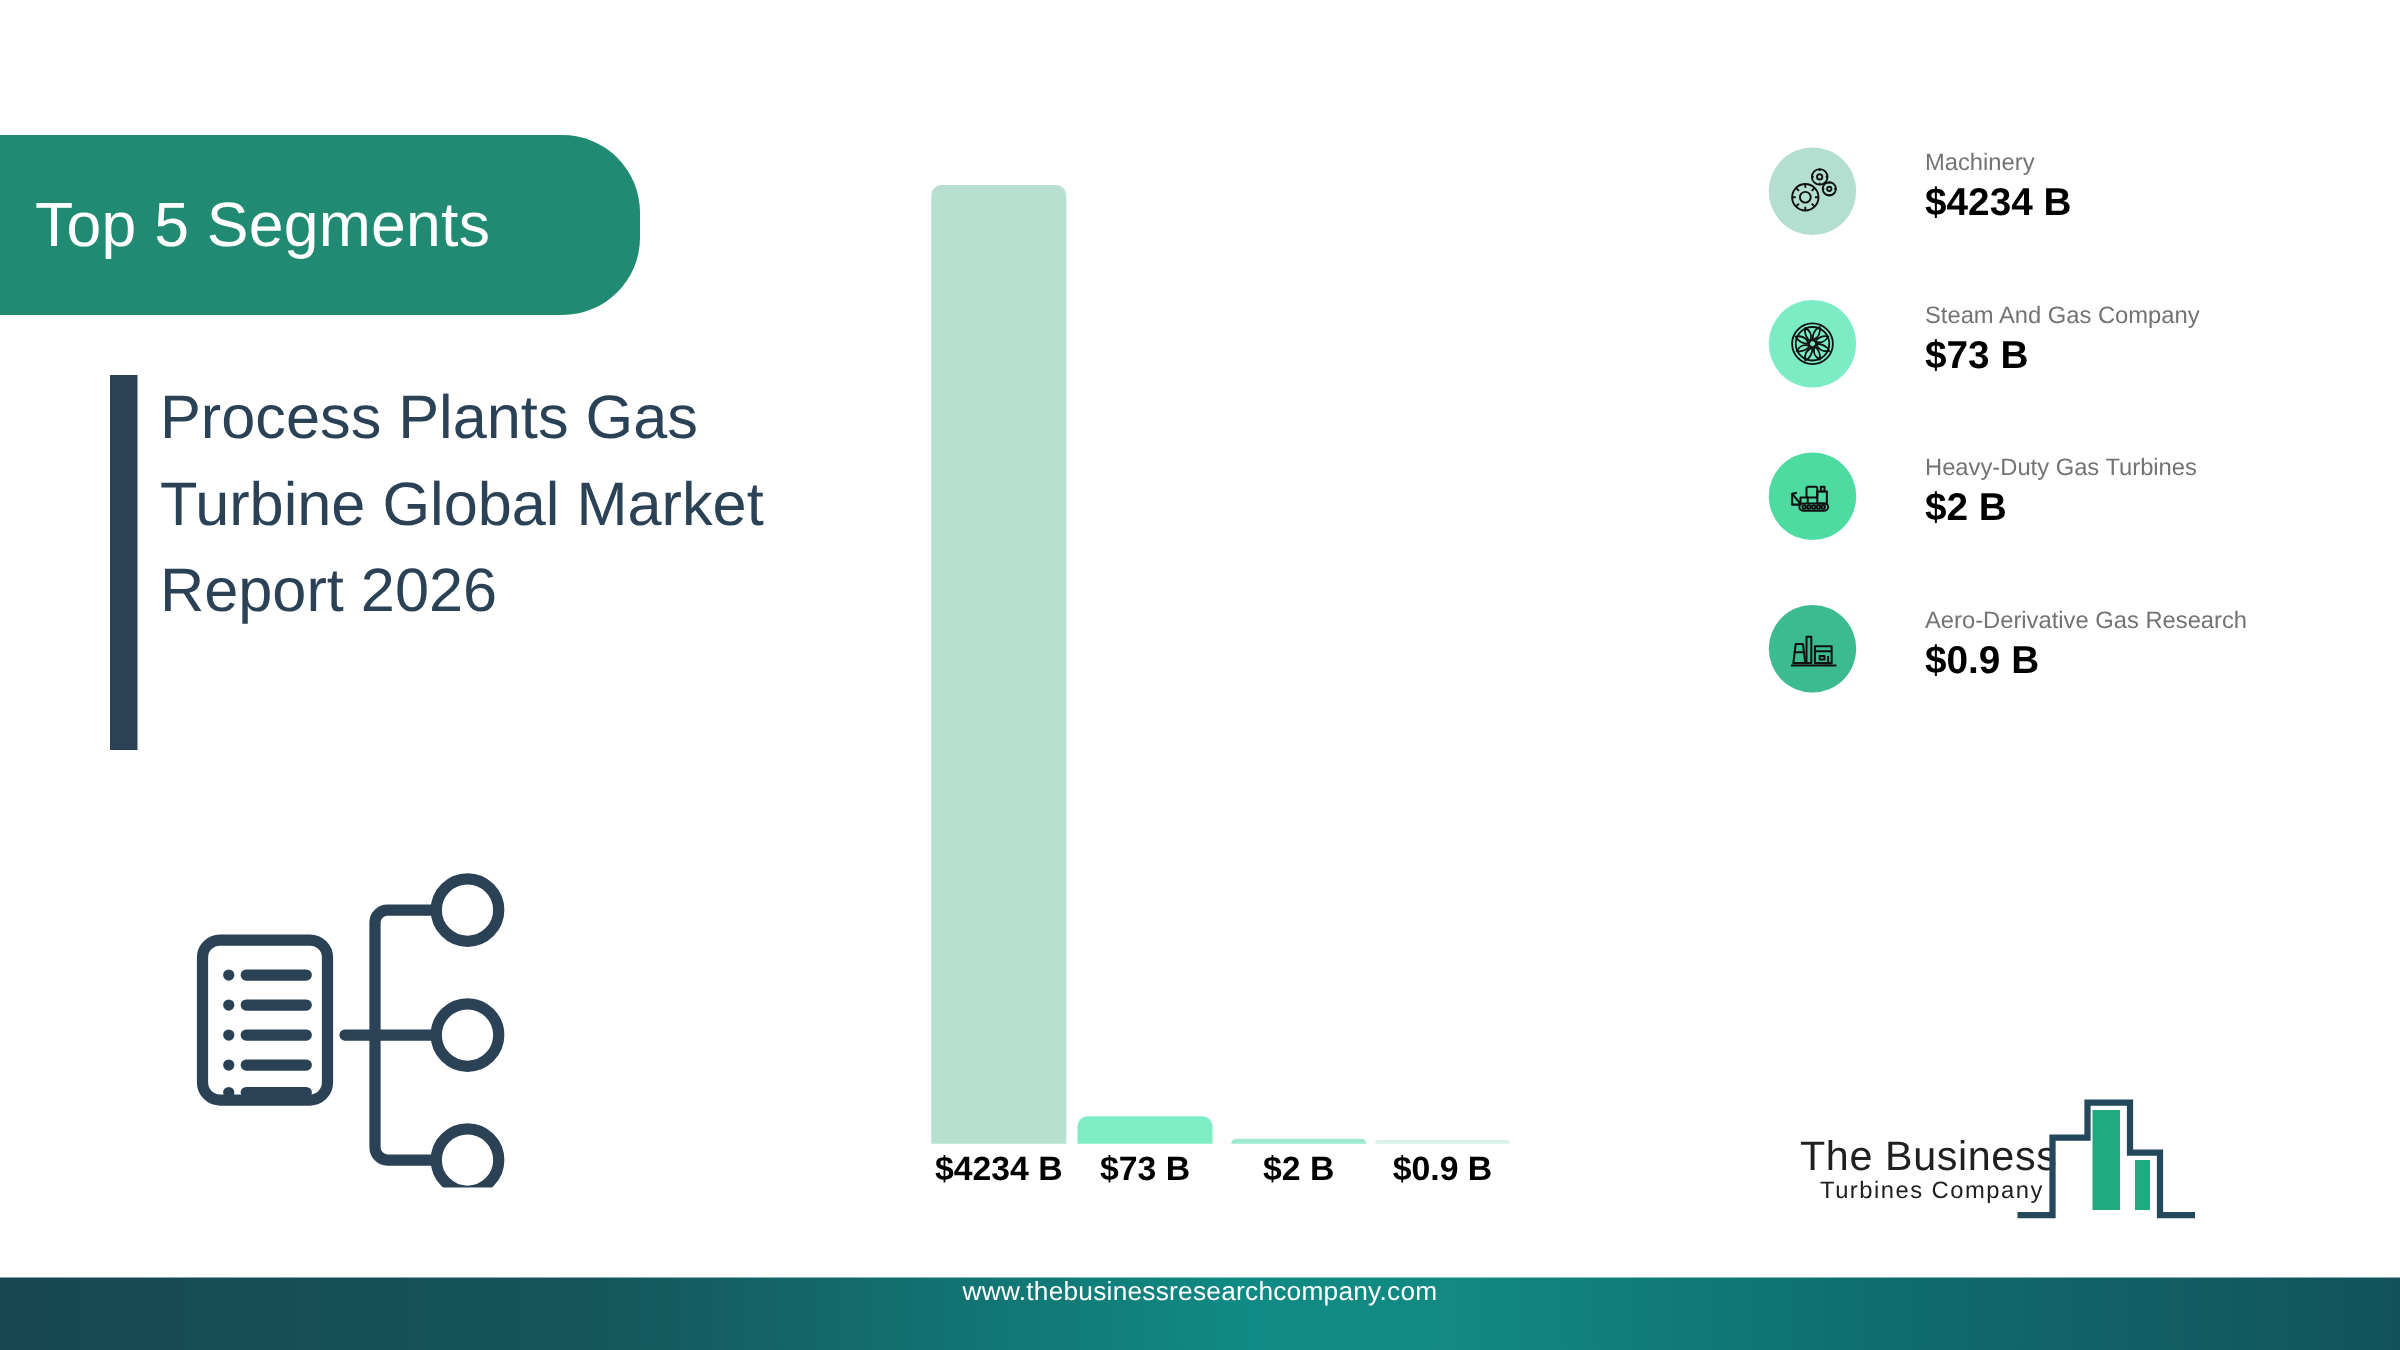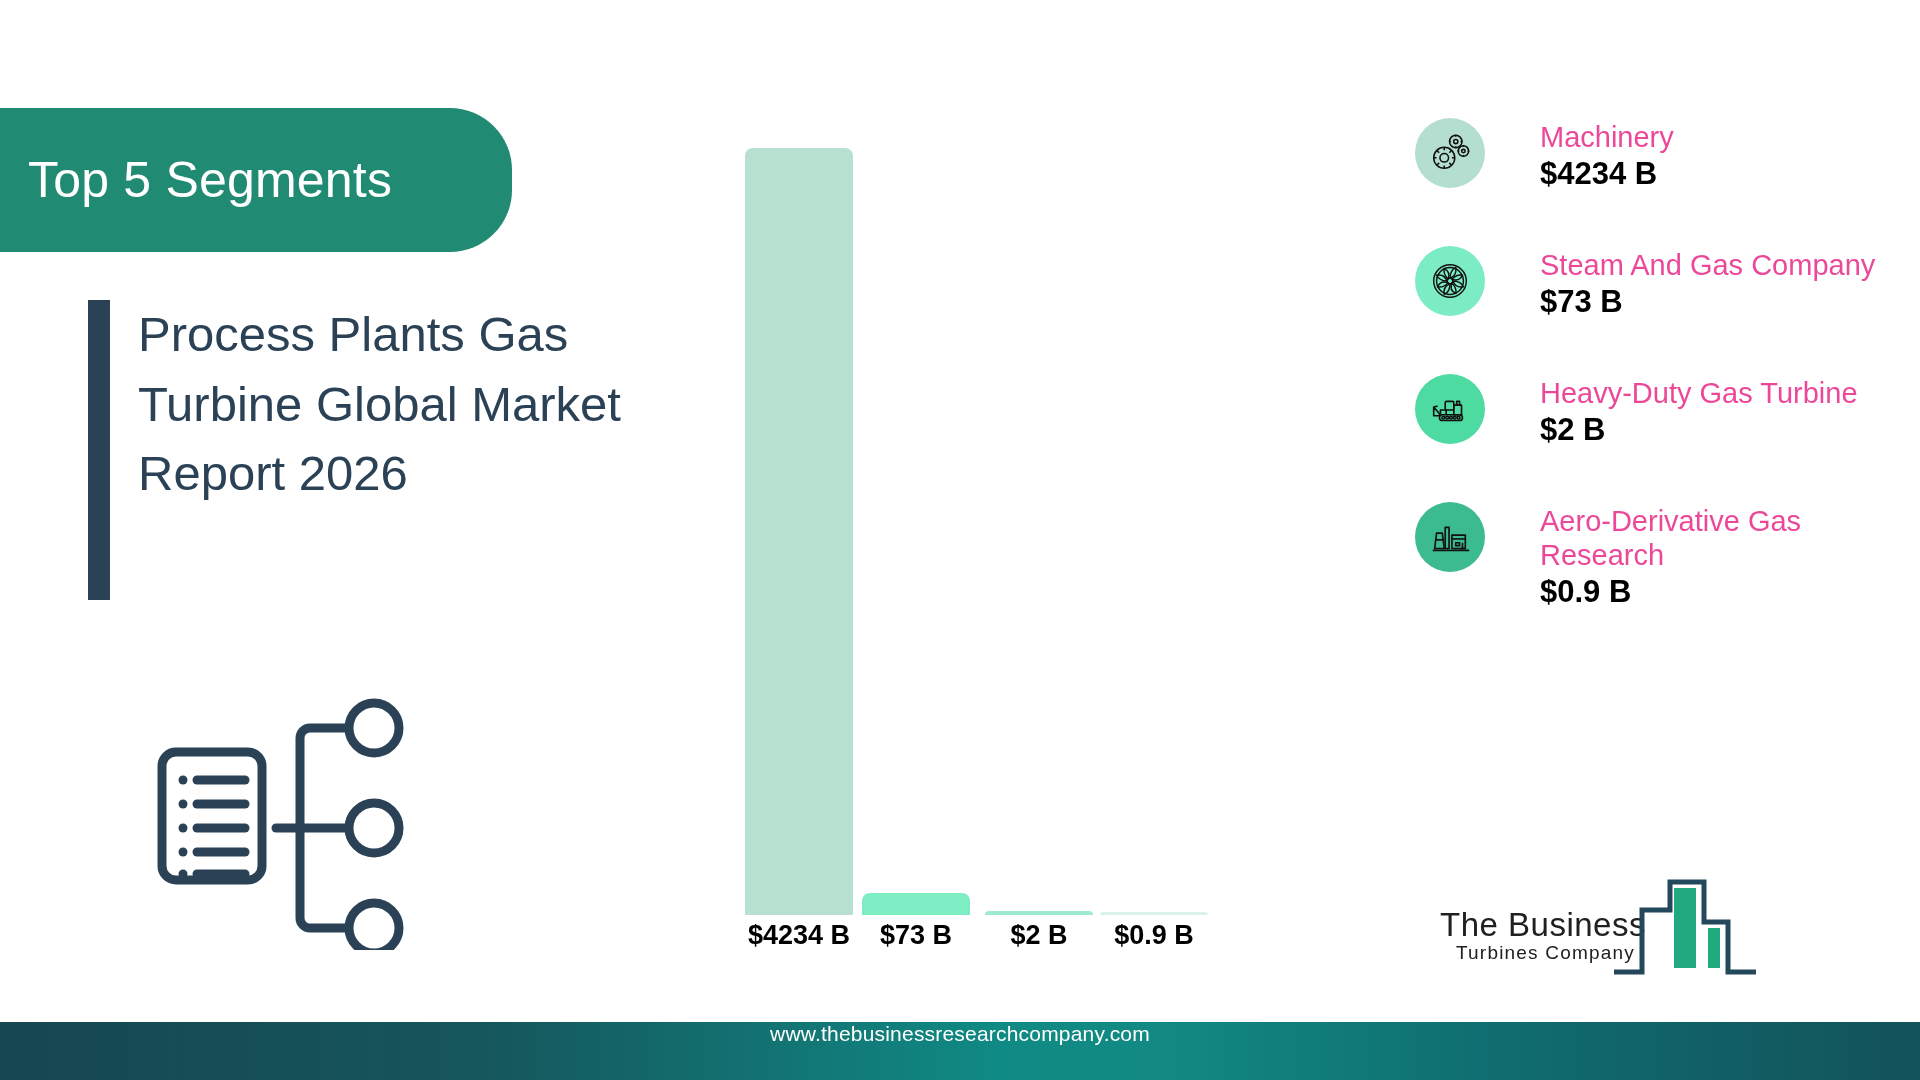--- a/index.html
+++ b/index.html
@@ -27,21 +27,21 @@
 
   
   #title-block {
     position:absolute; left:88px; top:300px;
     width:640px; display:flex; gap:0px;
   }
   #title-accent {
     width:22px; height:300px; background:#2b4256; flex:0 0 22px;
   }
   #title-text {
-    padding-left:28px;
+    padding-left:18px;
     color:#2b4256;
     font-size:49px; font-weight:400; line-height:1.42;
   }
 
   
   #doc-icon { position:absolute; left:150px; top:680px; width:280px; height:270px; }
 
   
   #chart { position:absolute; left:720px; top:120px; width:540px; height:860px; }
   #plot { position:absolute; left:0; top:0; width:540px; height:795px; }
@@ -64,21 +64,21 @@
 
   
   #legend { position:absolute; left:1415px; top:118px; width:470px; }
   .legend-item { display:flex; align-items:flex-start; margin-bottom:52px; }
   .legend-circle {
     width:70px; height:70px; border-radius:50%;
     flex:0 0 70px; display:flex; align-items:center; justify-content:center;
     margin-right:55px;
   }
   .legend-txt { padding-top:2px; }
-  .legend-name { font-size:29px; color:#ec4899; line-height:1.18; font-weight:400; }
+  .legend-name { font-size:19px; color:#737373; line-height:1.18; font-weight:400; }
   .legend-value { font-size:31px; color:#000; font-weight:bold; line-height:1.25; margin-top:1px; }
 
   
   #logo { position:absolute; left:1440px; top:872px; width:320px; height:110px; }
   #logo-text { position:absolute; left:0; top:34px; }
   #logo-line1 { font-size:33px; color:#202020; font-family:"Liberation Sans", sans-serif; letter-spacing:0.5px; }
   #logo-line2 { font-size:19px; color:#202020; letter-spacing:1.2px; margin-top:-2px; padding-left:16px;}
 
   
   #footer {
@@ -198,21 +198,21 @@
             <circle cx="33" cy="33" r="1.4"></circle>
             <path d="M14 30V25h6v5"></path>
             <rect x="19" y="16" width="9" height="9" rx="1.5"></rect>
             <path d="M28 20h8v10h-8z"></path>
             <path d="M31 16h3v4h-3z"></path>
             <path d="M13 29L7 22v9h6z"></path>
             <path d="M7 22l4-1"></path>
           </svg>
         </div>
         <div class="legend-txt">
-          <div class="legend-name">Heavy-Duty Gas Turbine</div>
+          <div class="legend-name">Heavy-Duty Gas Turbines</div>
           <div class="legend-value">$2 B</div>
         </div>
       </div>
       <div class="legend-item">
         <div class="legend-circle" style="background: rgb(60, 186, 144);">
           <svg width="46" height="46" viewBox="0 0 48 48" fill="none" stroke="#111" stroke-width="1.7" stroke-linejoin="round">
             <path d="M8 36l2-16h6l2 16z"></path>
             <path d="M9.3 27h7.4"></path>
             <path d="M19 36V14h4v22z"></path>
             <path d="M26 22h14v14H26z"></path>

